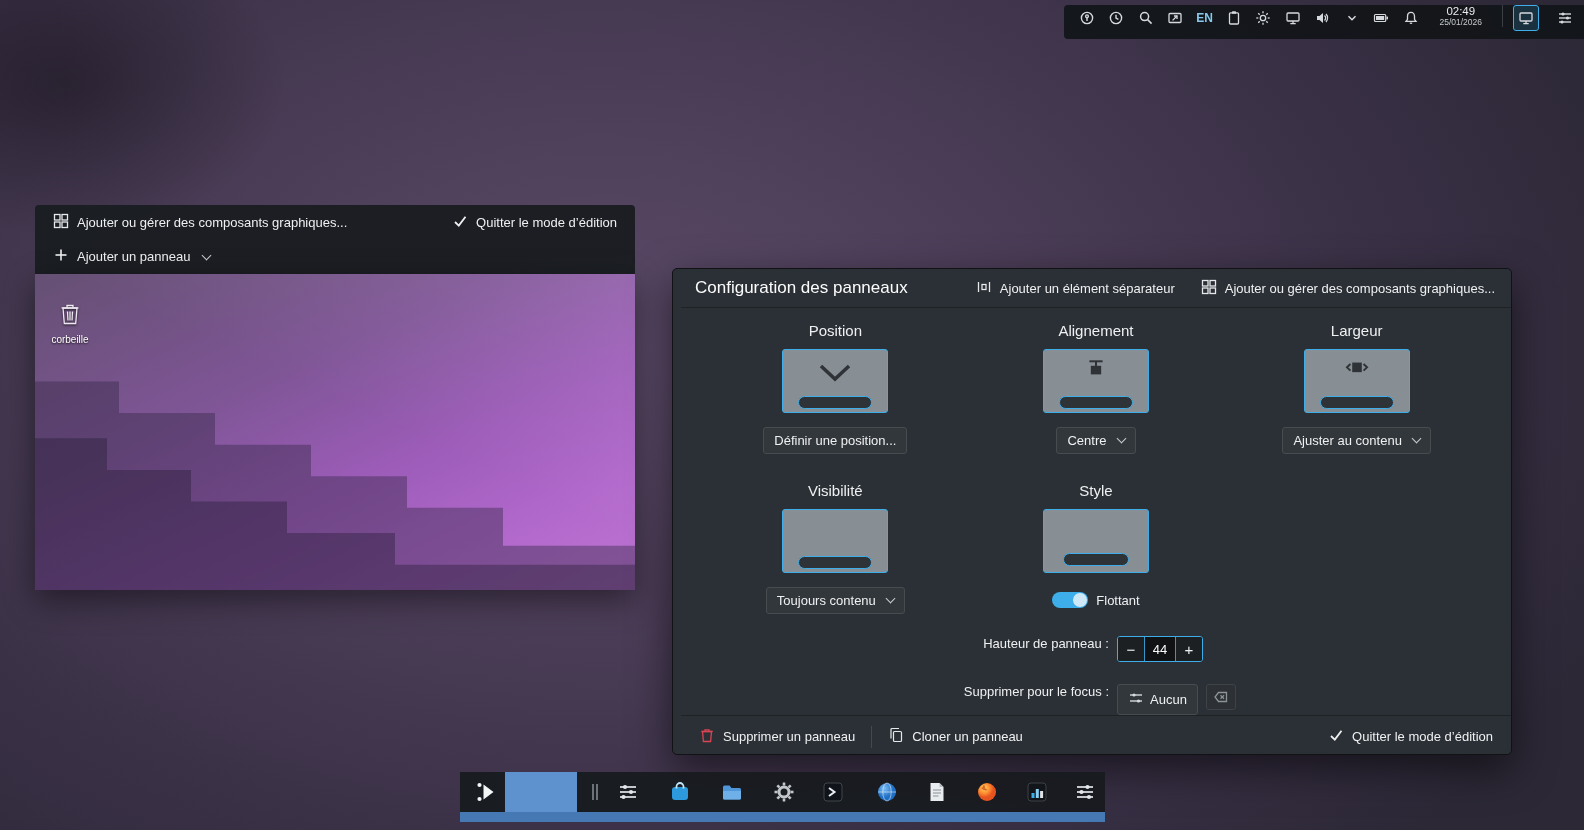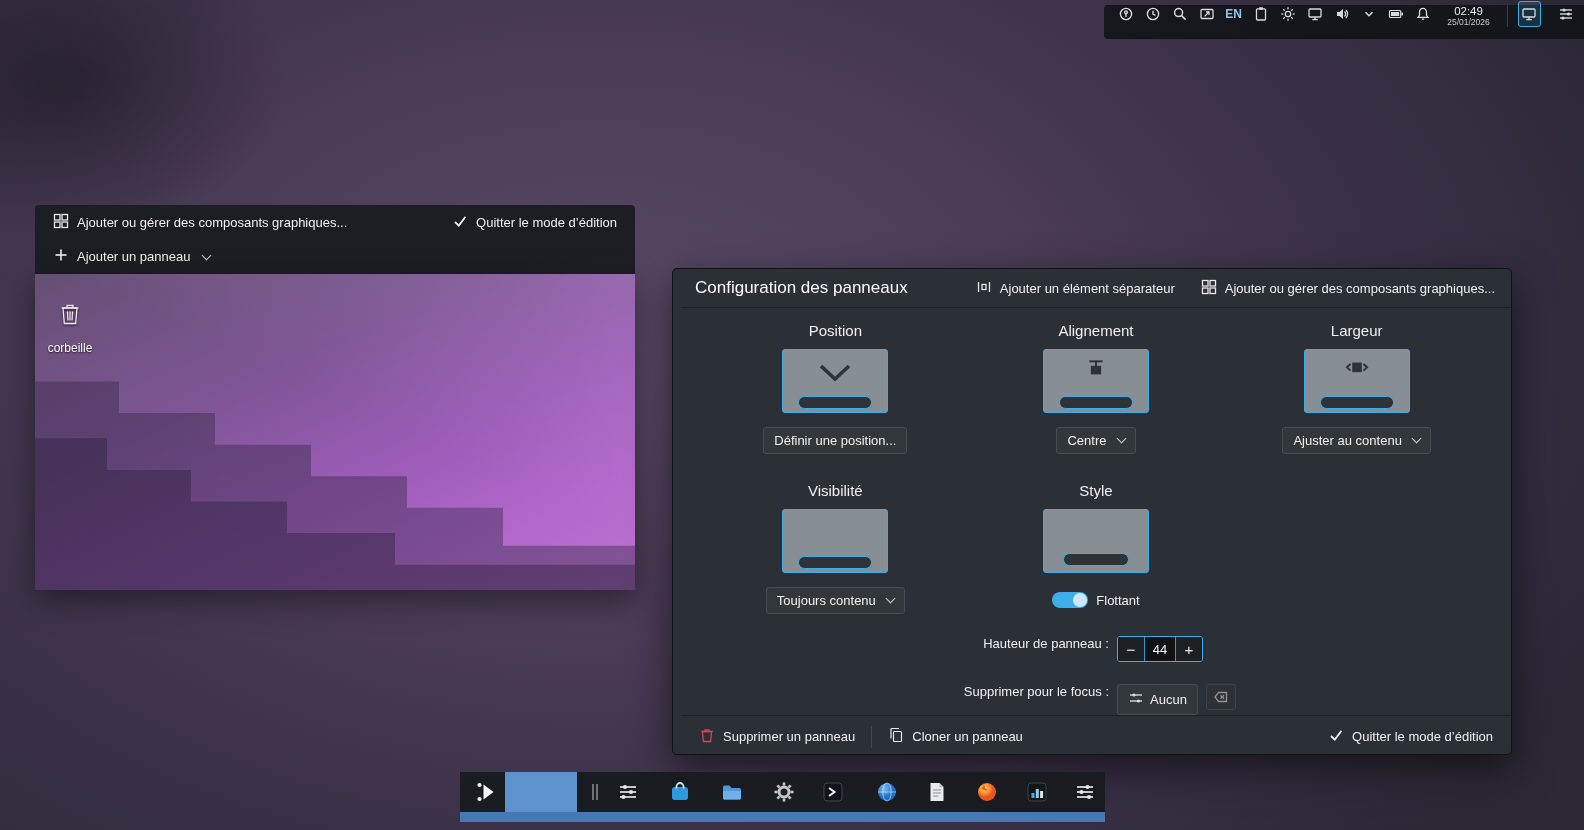--- a/index.html
+++ b/index.html
@@ -11,23 +11,23 @@
   }
   .screen {
     position:relative; width:1584px; height:830px;
     background:
       radial-gradient(320px 220px at 4% 10%, rgba(0,0,0,.35), transparent 70%),
       radial-gradient(1100px 720px at 38% 42%, #5b4a68 0%, #4a3c56 40%, #382f44 75%, #2c2836 100%);
   }
 
   
   .tray {
-    position:absolute; top:5px; right:0; width:480px; height:34px;
+    position:absolute; top:5px; right:0; width:520px; height:34px;
     background:rgba(18,21,24,.94); border-radius:4px 0 0 4px;
-    display:flex; align-items:flex-end; padding:0 6px 12px 10px; gap:4px;
+    display:flex; align-items:flex-start; padding:0 6px 0 10px; gap:4px;
   }
   .tray-ic { width:26px; height:26px; display:flex; align-items:center; justify-content:center; border-radius:3px; }
   .tray-ic svg { display:block; }
   .kb-layout { font-size:12px; font-weight:bold; color:#86c9ed; width:26px; text-align:center; }
   .clock { margin-left:2px; width:64px; text-align:center; line-height:1.1; }
   .clock .t { font-size:11.5px; color:#e9ebed; }
   .clock .d { font-size:8.5px; color:#c6cacd; }
   .tray-vsep { width:1px; height:22px; background:#3a3f44; margin:0 6px; }
   .sel-box { border:1px solid #3daee9; background:rgba(61,174,233,.18); }
 
@@ -45,21 +45,21 @@
     box-shadow:0 10px 30px rgba(0,0,0,.45); }
   .wp-step1 { position:absolute; inset:0;
     background:rgba(47,38,66,.40);
     clip-path:polygon(0 34%, 14% 34%, 14% 44%, 30% 44%, 30% 54%, 46% 54%, 46% 64%, 62% 64%, 62% 74%, 78% 74%, 78% 86%, 100% 86%, 100% 100%, 0 100%); }
   .wp-step2 { position:absolute; inset:0;
     background:rgba(30,24,44,.35);
     clip-path:polygon(0 52%, 12% 52%, 12% 62%, 26% 62%, 26% 72%, 42% 72%, 42% 82%, 60% 82%, 60% 92%, 100% 92%, 100% 100%, 0 100%); }
   .wp-hl { position:absolute; inset:0;
     background:linear-gradient(205deg, rgba(255,255,255,.10), transparent 45%); }
   .trash { position:absolute; left:12px; top:28px; width:46px; text-align:center; cursor:pointer; }
-  .trash .lbl { font-size:12px; color:#fff; text-shadow:0 1px 2px rgba(0,0,0,.85); margin-top:12px;
+  .trash .lbl { font-size:10px; color:#fff; text-shadow:0 1px 2px rgba(0,0,0,.85); margin-top:4px;
     word-wrap:break-word; line-height:1.1; }
 
   
   .dialog { position:absolute; left:672px; top:268px; width:840px; height:487px;
     background:#2b3036; border:1px solid #101214; border-radius:5px;
     box-shadow:0 14px 40px rgba(0,0,0,.55); display:flex; flex-direction:column;padding-left:8px; }
   .dlg-header { height:39px; flex:0 0 39px; display:flex; align-items:center; padding:0 10px; gap:14px;
     border-bottom:1px solid #1e2225; }
   .dlg-title { font-size:17px; color:#fcfcfc; margin-right:auto; padding-left:4px; }
   .dlg-body { flex:1; padding:10px 24px 0; display:flex; flex-direction:column; }

